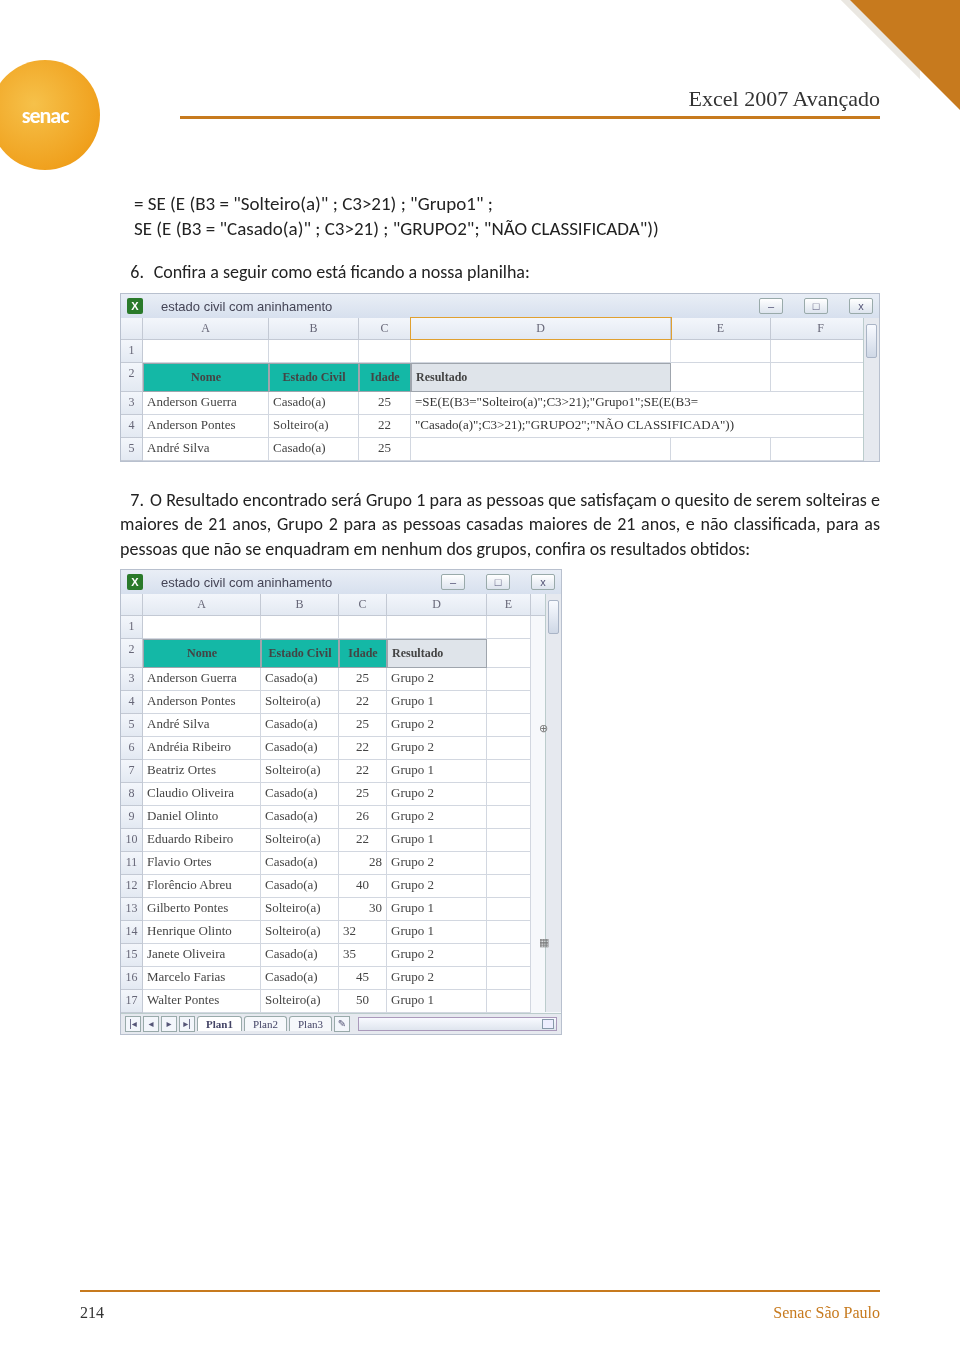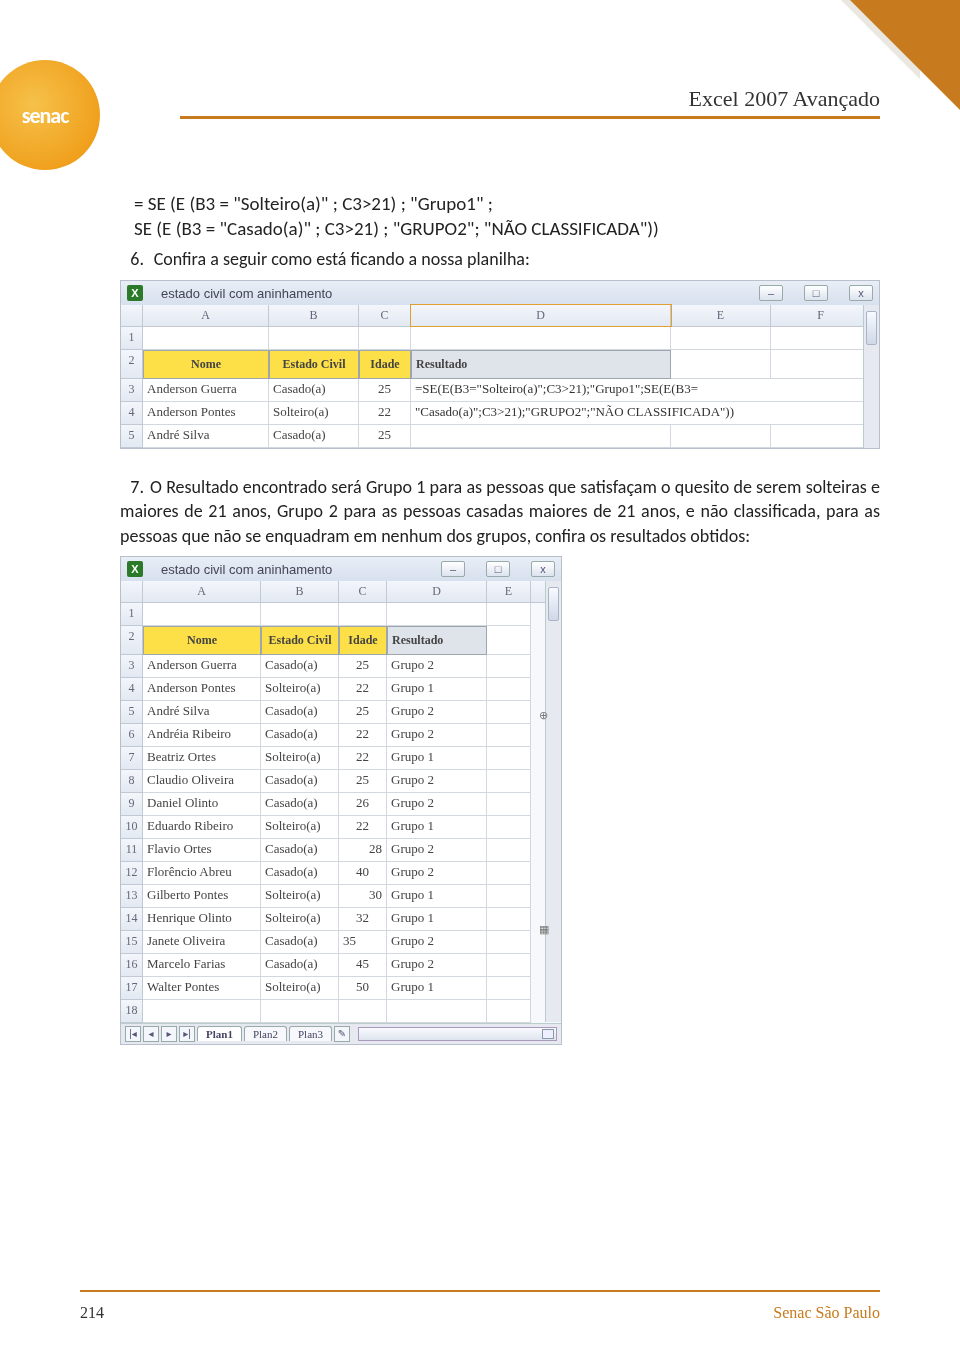--- a/index.html
+++ b/index.html
@@ -8,38 +8,38 @@
 .corner{position:absolute;top:0;right:0;width:0;height:0;border-top:110px solid #c77a1e;border-left:110px solid transparent}
 .corner2{position:absolute;top:0;right:0;width:0;height:0;border-top:110px solid #e8e4de;border-left:110px solid transparent;transform:translate(-40px,0) scale(.72);transform-origin:top right;opacity:.9}
 .logo{position:absolute;left:-10px;top:60px;width:110px;height:110px;border-radius:50%;background:radial-gradient(circle at 40% 40%,#f6c14a 0%,#f0a11e 70%,#e8900a 100%);display:flex;align-items:center;justify-content:center;color:#fff;font-weight:bold;font-size:22px;letter-spacing:-1px}
 .head-title{position:absolute;right:80px;top:86px;font-family:Georgia,'Times New Roman',serif;font-size:22px;color:#333}
 .head-rule{position:absolute;left:180px;right:80px;top:116px;border-top:3px solid #c77a1e}
 .foot-rule{position:absolute;left:80px;right:80px;bottom:60px;border-top:2px solid #c77a1e}
 .foot-left{position:absolute;left:80px;bottom:30px;font-family:Georgia,serif;font-size:16px;color:#333}
 .foot-right{position:absolute;right:80px;bottom:30px;font-family:Liberation Serif, serif;font-size:16px;color:#c77a1e}
 .content{position:absolute;left:120px;right:80px;top:190px}
 .code-line{font-family:Calibri,Arial,sans-serif;font-size:19px;color:#222;margin:2px 0 2px 14px}
-.list-block{margin:8px 0 10px 0}
+.list-block{margin:21px 0 10px 0}
 .list-num{display:inline-block;width:24px;text-align:right;margin-right:6px;font-size:18px;color:#222}
 .list-text{font-size:18px;color:#222}
 .para7{font-size:18px;color:#222;line-height:1.35;text-align:justify;margin:26px 0 6px 0}
 .para7 .num{display:inline-block;width:24px;text-align:right;margin-right:6px}
 .shot{border:1px solid #b8c0ce;background:#f6f8fb;font-family:Tahoma,Verdana,Arial,sans-serif;color:#444}
 .shot .titlebar{display:flex;align-items:flex-end;gap:18px;padding:4px 6px;background:linear-gradient(#e9eef6,#d7e0ee)}
 .xlicon{width:16px;height:16px;background:#2a7a2a;border-radius:2px;position:relative}
 .xlicon:after{content:"X";position:absolute;inset:0;color:#fff;font:bold 11px/16px Arial;text-align:center}
 .titlebar .tname{font-size:13px;color:#445}
 .titlebar .spacer{flex:1}
 .winbtn{width:22px;height:14px;border:1px solid #9aa;border-radius:2px;background:linear-gradient(#fff,#dde4ee);display:flex;align-items:center;justify-content:center;font:11px Arial;color:#557;margin-left:3px}
 .colhdr{display:grid;background:linear-gradient(#f3f6fb,#e3e9f2);border-bottom:1px solid #c3c9d4}
 .colhdr div,.rowhdr{border-right:1px solid #c3c9d4;font:12px Tahoma;padding:3px 0;text-align:center;color:#667}
 .grid{display:grid}
 .cell{border-right:1px solid #d2d7e0;border-bottom:1px solid #d2d7e0;font:13px Tahoma;padding:2px 4px;min-height:18px;background:#fff}
 .rowhdr{background:linear-gradient(#f3f6fb,#e3e9f2);border-bottom:1px solid #c3c9d4}
-.hdrcell{background:#fde047;border:1px solid #9fa5ad;font:bold 12px Tahoma;text-align:center;padding:6px 2px}
+.hdrcell{background:#14b8a6;border:1px solid #9fa5ad;font:bold 12px Tahoma;text-align:center;padding:6px 2px}
 .rescell{background:#dfe4ea;border:1px solid #9fa5ad;font:bold 12px Tahoma;padding:6px 4px}
 .sel{outline:1px solid #e0a030}
 .scroll-v{position:absolute;right:0;top:24px;bottom:0;width:15px;background:#e6e9ef;border-left:1px solid #bcc}
 .thumb{position:absolute;left:2px;right:2px;top:6px;height:32px;background:linear-gradient(#f8faff,#cfd8e6);border:1px solid #a9b4c6;border-radius:2px}
 .shot1{position:relative;margin-top:8px}
 .shot1 .colhdr{grid-template-columns:22px 126px 90px 52px 260px 100px 100px}
 .shot1 .grid{grid-template-columns:22px 126px 90px 52px 260px 100px 100px}
 .formula{font:13px Tahoma;color:#333;padding:2px 4px;border-right:1px solid #d2d7e0;border-bottom:1px solid #d2d7e0;background:#fff}
 .shot2{position:relative;width:440px;margin-top:8px}
 .shot2 .colhdr{grid-template-columns:22px 118px 78px 48px 100px 44px}
@@ -260,21 +260,21 @@
             <div class="cell">Gilberto Pontes</div>
             <div class="cell">Solteiro(a)</div>
             <div class="cell" style="text-align:right">30</div>
             <div class="cell">Grupo 1</div>
             <div class="cell"></div>
           </div>
           <div class="grid">
             <div class="rowhdr">14</div>
             <div class="cell">Henrique Olinto</div>
             <div class="cell">Solteiro(a)</div>
-            <div class="cell" style="text-align:center">32</div>
+            <div class="cell" style="text-align:left">32</div>
             <div class="cell">Grupo 1</div>
             <div class="cell"></div>
           </div>
           <div class="grid">
             <div class="rowhdr">15</div>
             <div class="cell">Janete Oliveira</div>
             <div class="cell">Casado(a)</div>
             <div class="cell" style="">35</div>
             <div class="cell">Grupo 2</div>
             <div class="cell"></div>
@@ -289,28 +289,20 @@
           </div>
           <div class="grid">
             <div class="rowhdr">17</div>
             <div class="cell">Walter Pontes</div>
             <div class="cell">Solteiro(a)</div>
             <div class="cell" style="text-align:center">50</div>
             <div class="cell">Grupo 1</div>
             <div class="cell"></div>
           </div>
         </div>
-      <div class="grid">
-        <div class="rowhdr">18</div>
-        <div class="cell"></div>
-          <div class="cell"></div>
-          <div class="cell"></div>
-          <div class="cell"></div>
-          <div class="cell"></div>
-      </div>
       <div class="sheet-tabs">
         <span class="navbtn">|◂</span>
         <span class="navbtn">◂</span>
         <span class="navbtn">▸</span>
         <span class="navbtn">▸|</span>
         <span class="tab active">Plan1</span>
         <span class="tab">Plan2</span>
         <span class="tab">Plan3</span>
         <span class="navbtn">✎</span>
         <span class="hsplit"></span>

